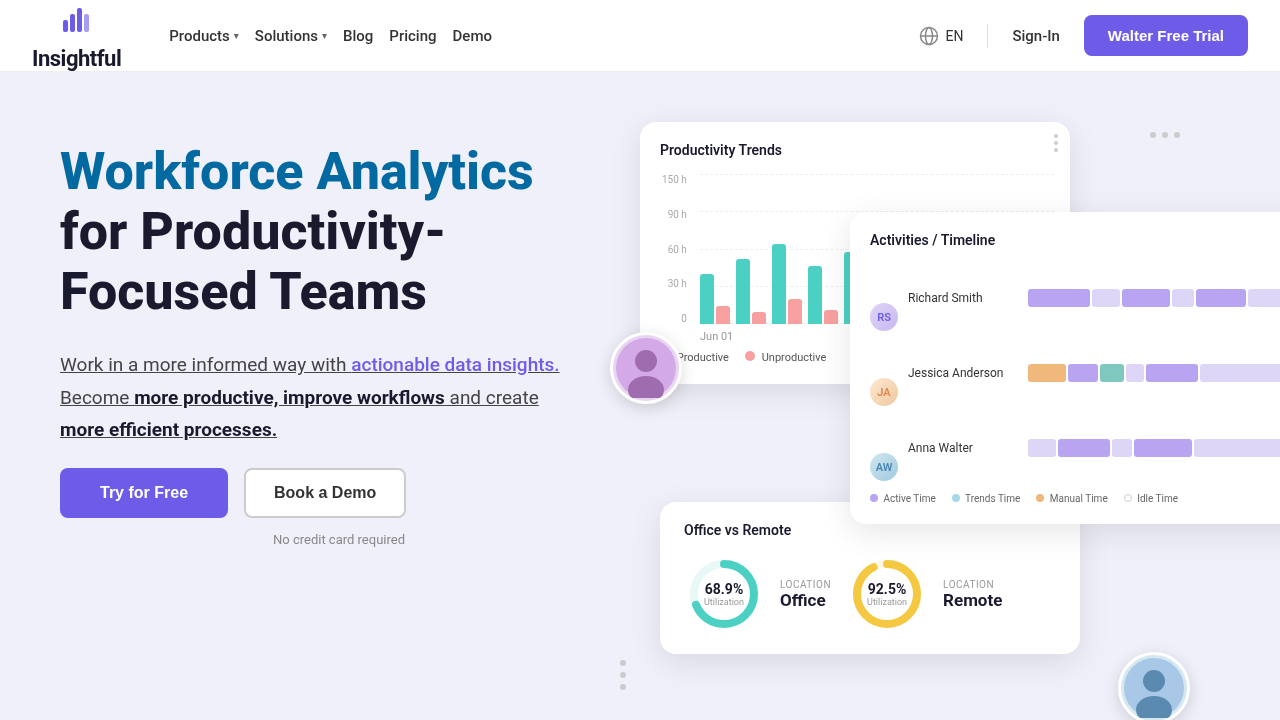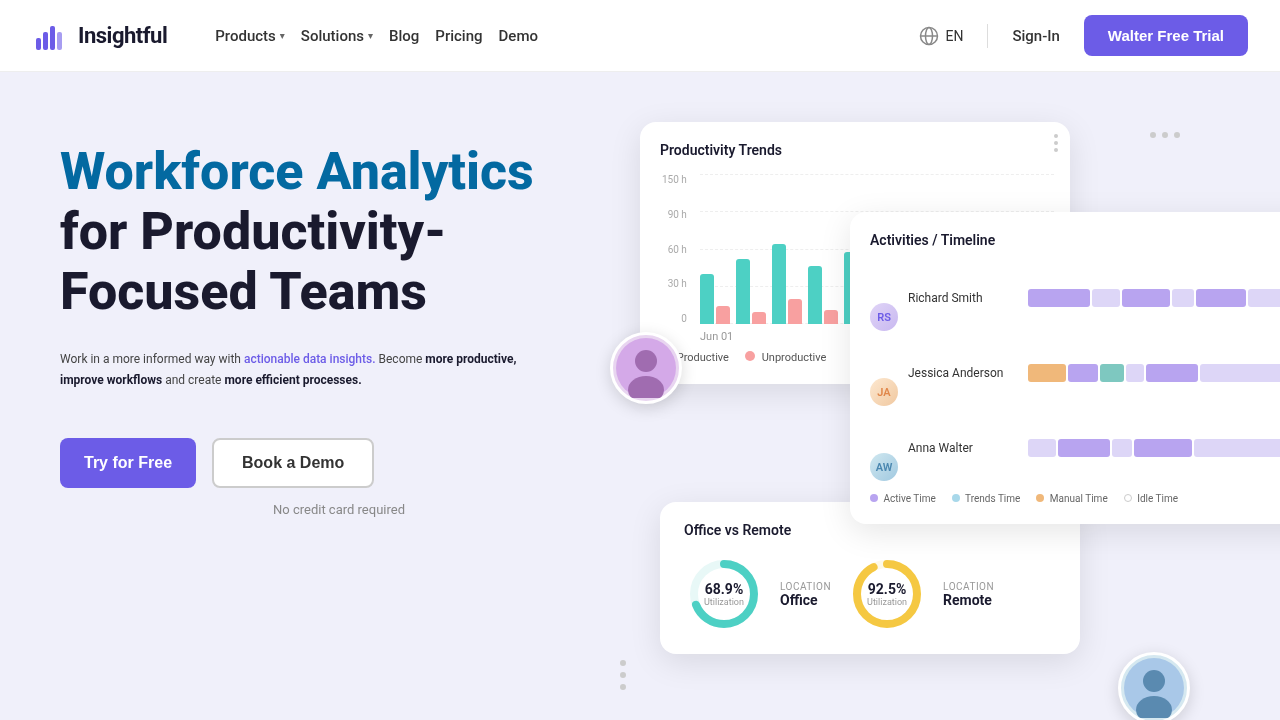--- a/index.html
+++ b/index.html
@@ -26,20 +26,21 @@
     .navbar-left {
       display: flex;
       align-items: center;
       gap: 48px;
     }
     .logo {
       display: flex;
       align-items: center;
       gap: 10px;
       text-decoration: none;
+      flex-direction: column;
     }
     .logo-icon {
       display: flex;
       align-items: center;
       gap: 2px;
     }
     .logo-text {
       font-size: 22px;
       font-weight: 700;
       color: #1a1a2e;
@@ -111,40 +112,41 @@
       padding-top: 20px;
     }
     .hero-title {
       font-size: 52px;
       font-weight: 800;
       line-height: 1.15;
       color: #1a1a2e;
       margin-bottom: 28px;
     }
     .hero-desc {
-      font-size: 12px;
+      font-size: 19px;
       color: #444;
       line-height: 1.7;
-      margin-bottom: 48px;
+      margin-bottom: 22px;
       max-width: 500px;
+      text-decoration: underline;
     }
     .hero-desc .link-text { color: #6c5ce7; font-weight: 500; }
     .hero-desc strong { font-weight: 700; color: #1a1a2e; }
     .hero-buttons {
       display: flex;
       align-items: center;
       gap: 16px;
       margin-bottom: 14px;
     }
     .btn-primary {
       background: #6c5ce7;
       color: #fff;
       border: none;
       border-radius: 8px;
-      padding: 16px 24px;
+      padding: 16px 40px;
       font-size: 16px;
       font-weight: 600;
       cursor: pointer;
     }
     .btn-secondary {
       background: #fff;
       color: #333;
       border: 2px solid #ccc;
       border-radius: 8px;
       padding: 14px 28px;
@@ -343,21 +345,21 @@
     .metric-location {
       text-align: left;
     }
     .loc-label {
       font-size: 10px;
       color: #999;
       text-transform: uppercase;
       letter-spacing: 0.5px;
     }
     .loc-name {
-      font-size: 14px;
+      font-size: 17px;
       font-weight: 700;
       color: #1a1a2e;
     }
 
     
     .float-avatar {
       position: absolute;
       width: 72px;
       height: 72px;
       border-radius: 50%;

